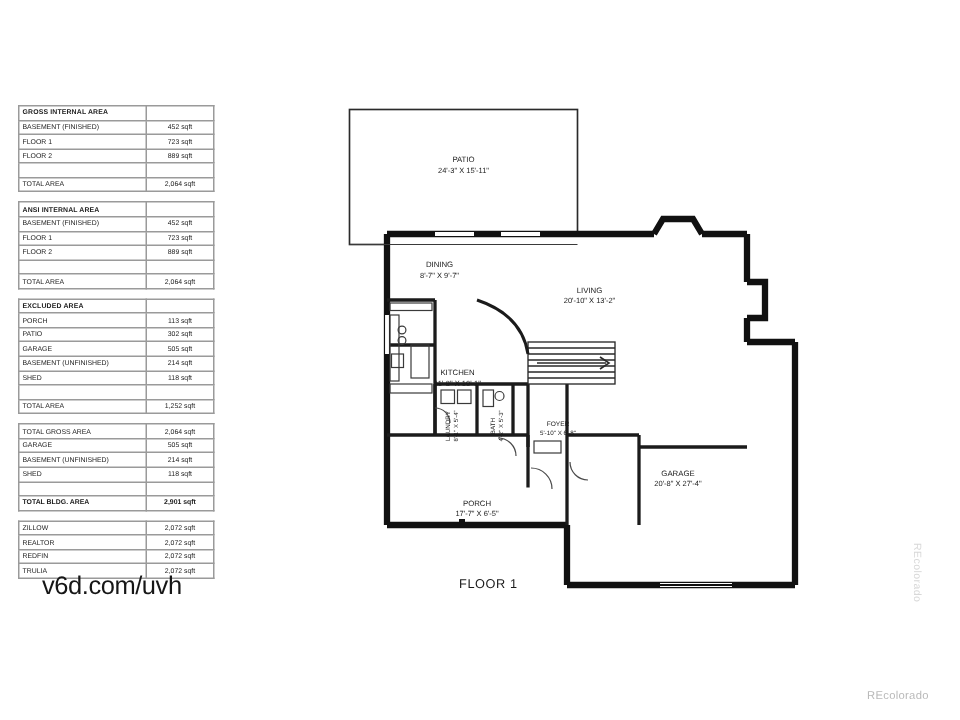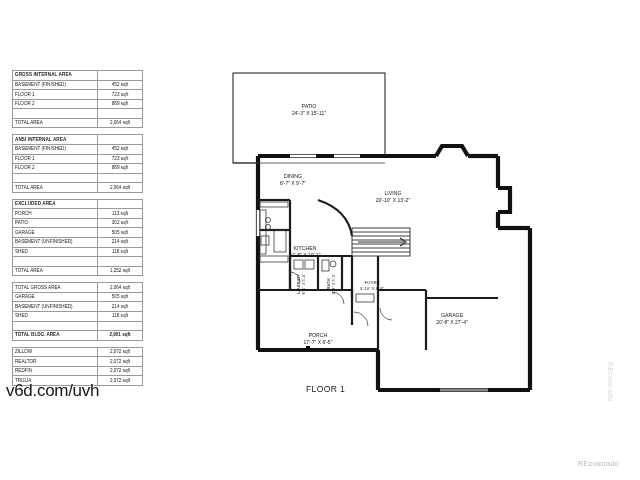--- a/index.html
+++ b/index.html
@@ -49,21 +49,21 @@
   td.indent { padding-left: 7px; }
   td.blank { border-left: 1px solid #9a9a9a; border-right: 1px solid #9a9a9a;
              border-top: 1px solid #9a9a9a; border-bottom: 1px solid #9a9a9a; }
   td.total { font-weight: normal; }
   td.totalbold { font-weight: bold; }
   .spacer-row td { height: 5px; }
 
   
   .url {
     position: absolute;
-    left: 6px;
+    left: 28px;
     top: 381px;
     font-size: 17px;
     letter-spacing: -0.3px;
     color: #161616;
   }
 
   
   .plan {
     position: absolute;
     left: 230px;

